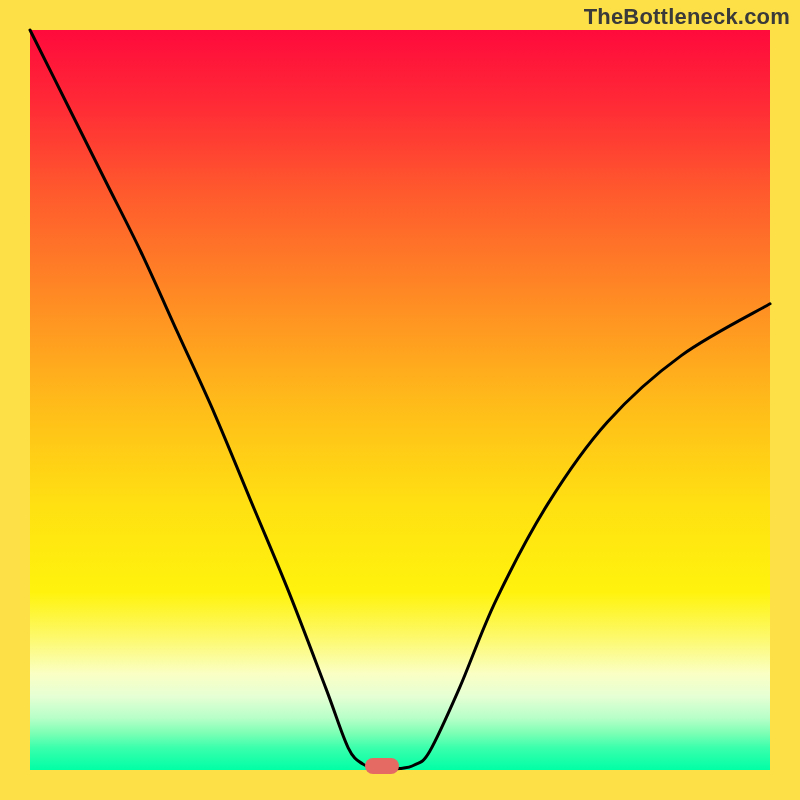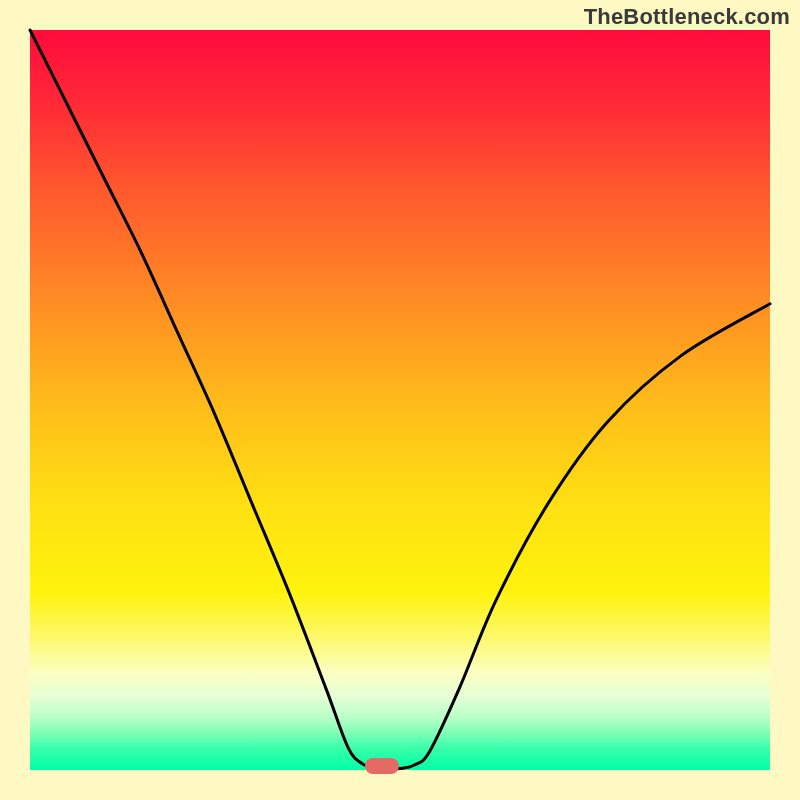--- a/index.html
+++ b/index.html
@@ -8,21 +8,21 @@
     width: 800px;
     height: 800px;
     background: #000;
     overflow: hidden;
     font-family: Arial, Helvetica, sans-serif;
   }
   .frame {
     position: relative;
     width: 800px;
     height: 800px;
-    background: #fef9c3;
+    background: #fde047;
   }
   .plot-area {
     position: absolute;
     left: 30px;
     top: 30px;
     width: 740px;
     height: 740px;
     background: linear-gradient(
       to bottom,
       #ff0a3c 0%,

